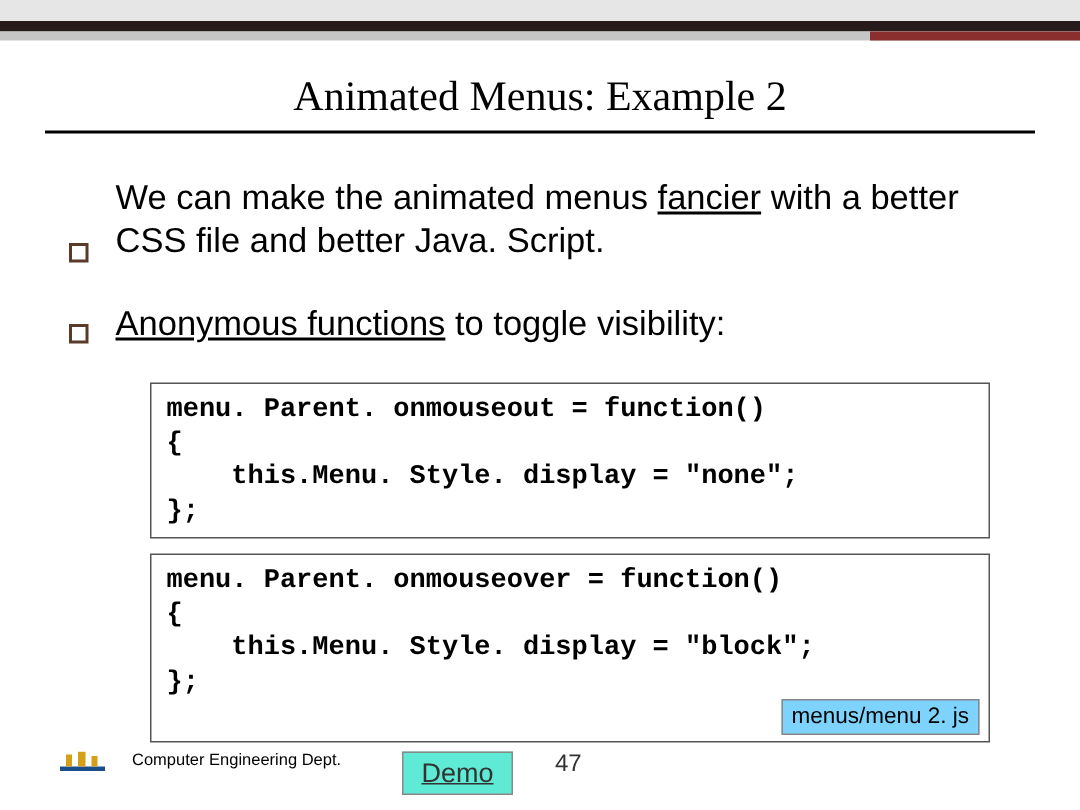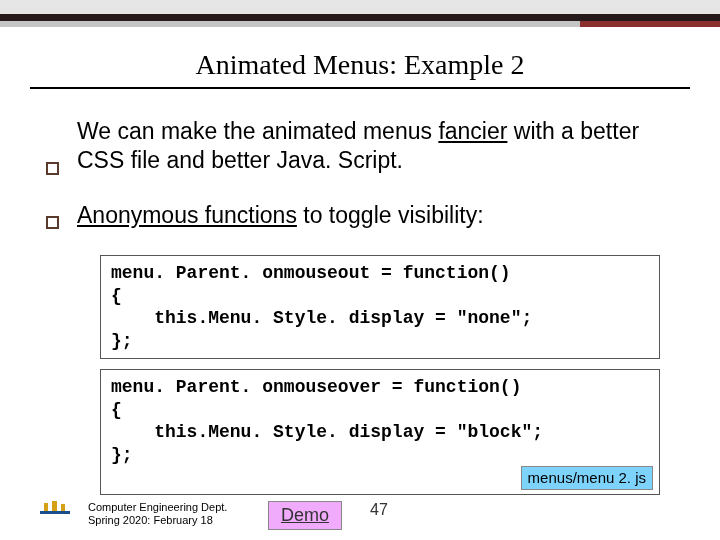--- a/index.html
+++ b/index.html
@@ -100,21 +100,21 @@
     text-align: center;
     flex: 1;
   }
   .demo-btn {
     border: 1px solid #888;
     font-size: 18px;
     padding: 3px 12px;
     margin-left: 20px;
     text-decoration: underline;
     color: #333;
-    background: #f0abfc;
+    background: #5eead4;
   }
   .pagenum {
     font-size: 16px;
     color: #333;
     margin-left: 28px;
     padding-bottom: 4px;
   }
 </style>
 </head>
 <body>
@@ -165,17 +165,16 @@
   <div class="logo">
     <svg width="30" height="18" viewBox="0 0 30 18">
       <rect x="0" y="10" width="30" height="3" fill="#1a4e8a"></rect>
       <rect x="4" y="2" width="4" height="8" fill="#d4a017"></rect>
       <rect x="12" y="0" width="5" height="10" fill="#d4a017"></rect>
       <rect x="21" y="3" width="4" height="7" fill="#d4a017"></rect>
     </svg>
   </div>
   <div class="dept">
     <div>Computer Engineering Dept.</div>
-    <div>Spring 2020: February 18</div>
   </div>
   <div class="demo-btn">Demo</div>
   <div class="pagenum">47</div>
 </div>
 
 </body></html>

